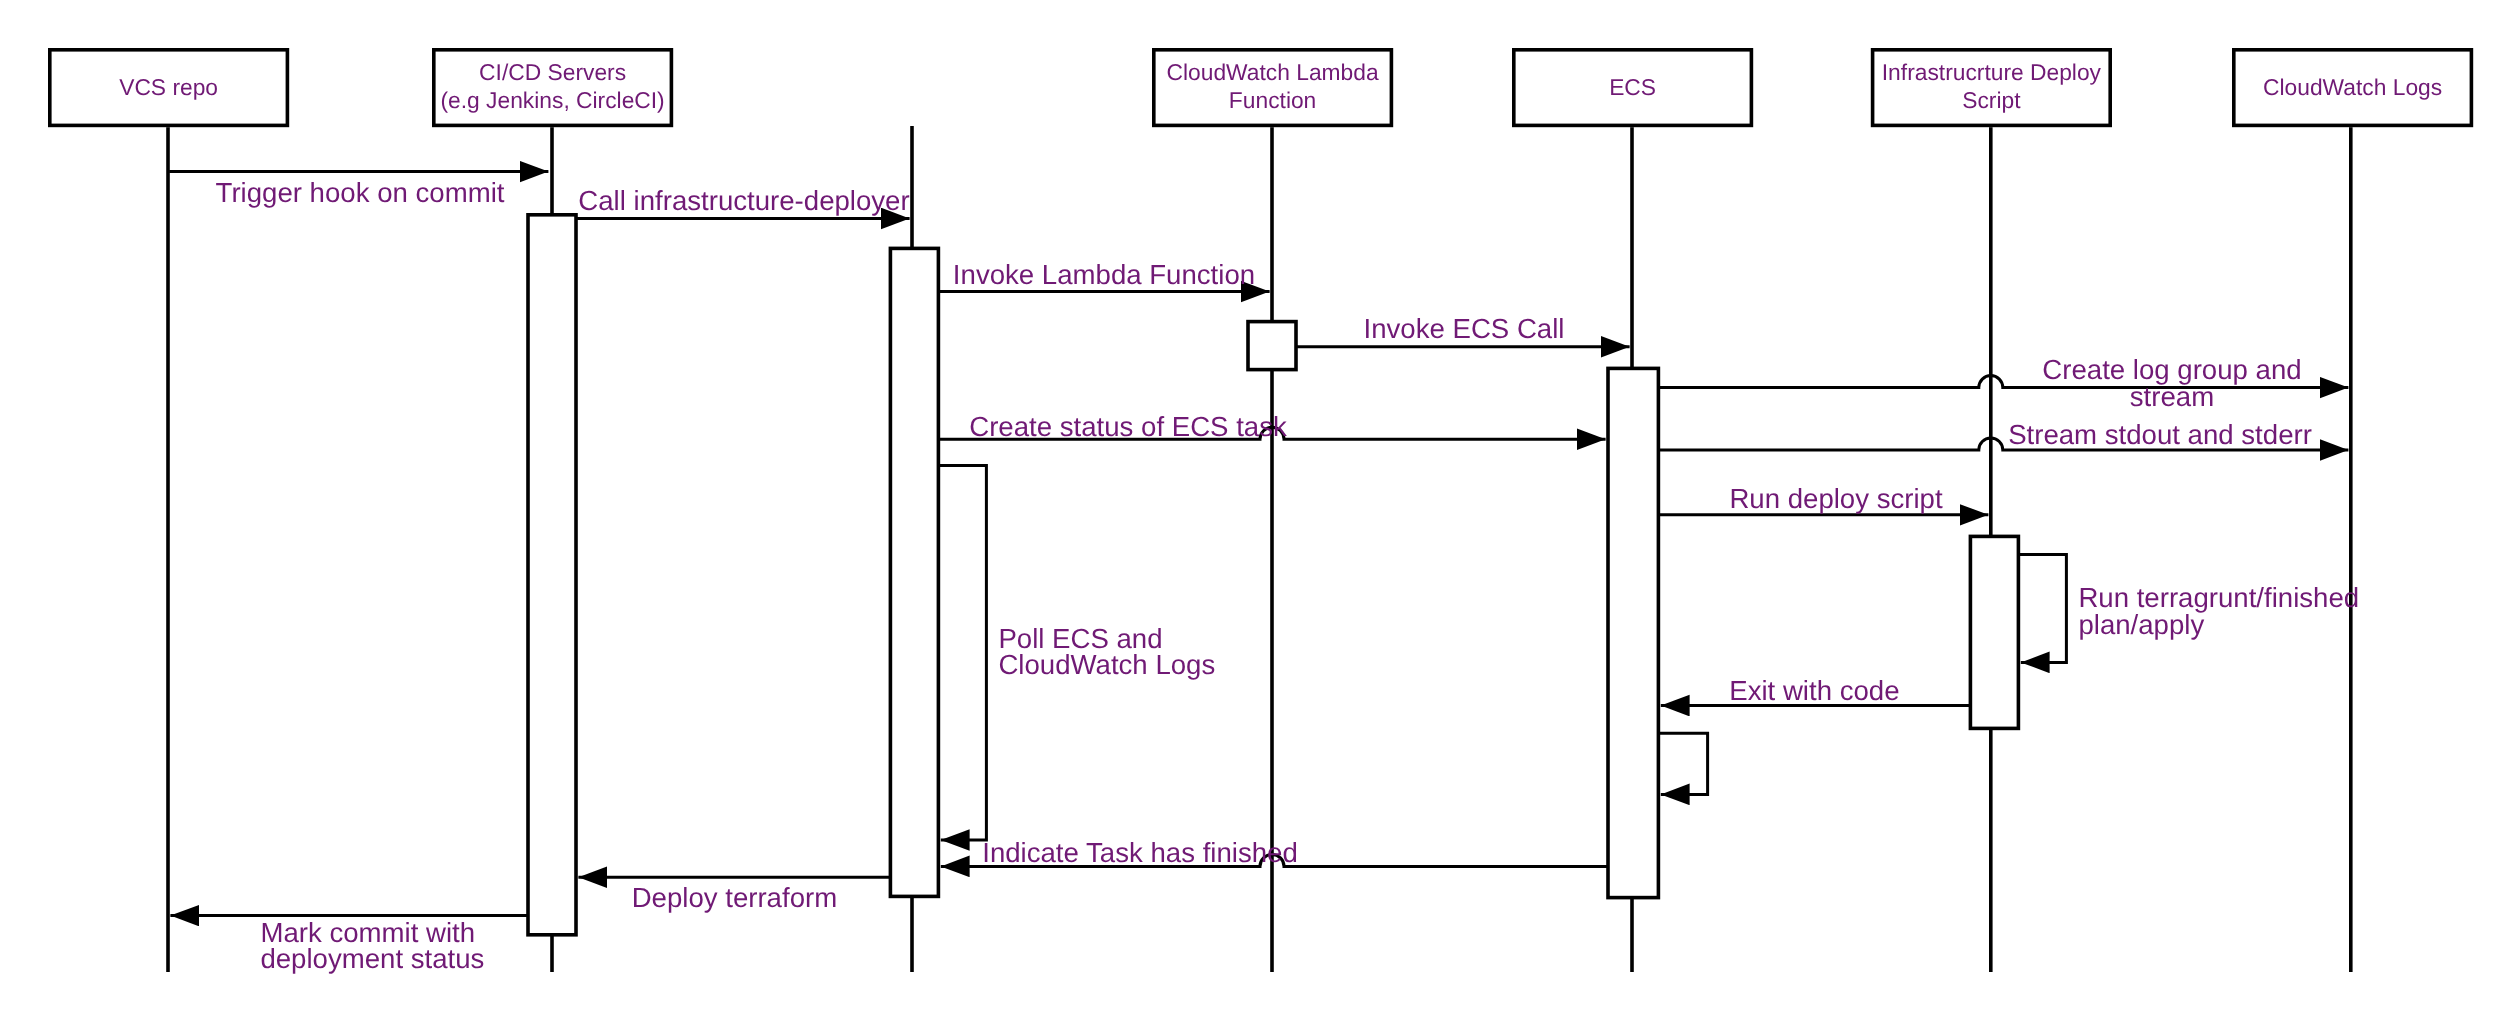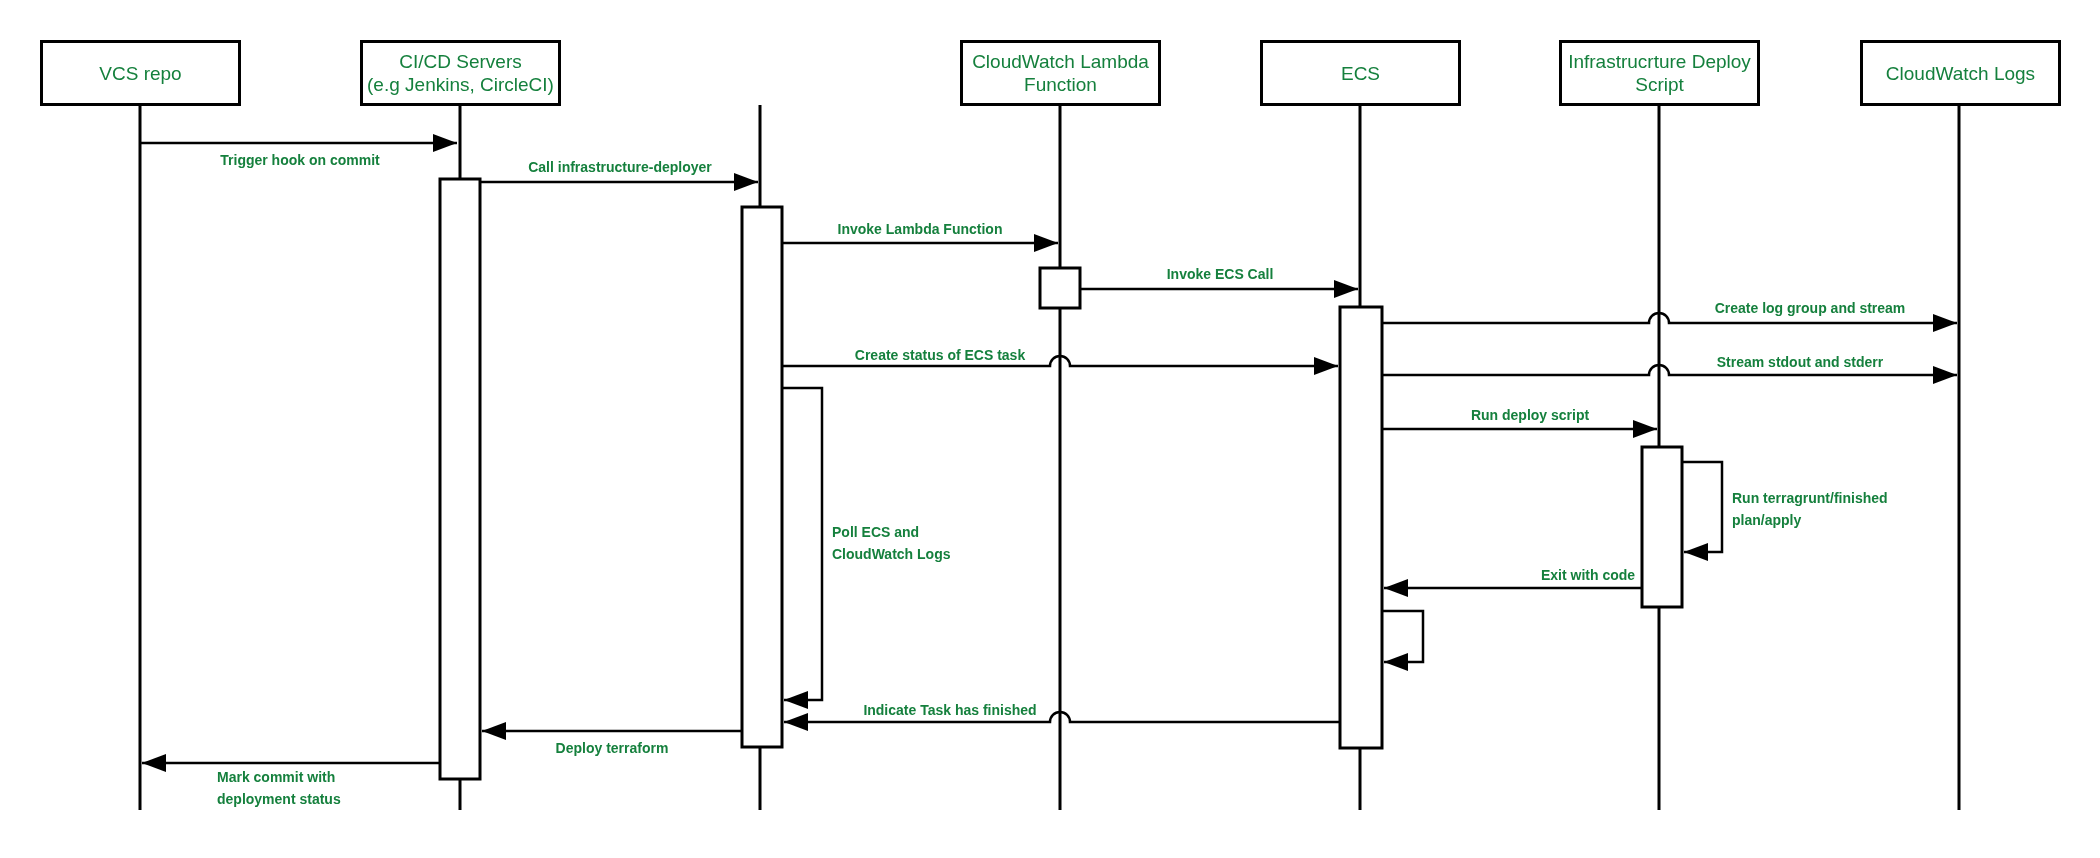--- a/index.html
+++ b/index.html
@@ -1,42 +1,41 @@
 <!DOCTYPE html>
 <html><head>
 <meta charset="utf-8">
 <style>
   html,body{margin:0;padding:0;background:#ffffff;}
   .canvas{
     position:relative;
     width:2100px;height:858px;
     background:#ffffff;
     font-family:"Liberation Sans", sans-serif;
-    color:#15803d;
+    color:#701a75;
     overflow:hidden;
   }
   svg.layer{position:absolute;left:0;top:0;width:2100px;height:858px;}
   .pbox{
     position:absolute;
     top:40px;height:66px;width:201px;
     box-sizing:border-box;
     border:3px solid #000;
     background:#fff;
     display:flex;align-items:center;justify-content:center;
     text-align:center;
     font-size:19px;line-height:23px;
     white-space:pre-line;
     z-index:3;
   }
   .mlabel{
     position:absolute;
-    font-size:14px;line-height:22px;
+    font-size:23px;line-height:22px;
     white-space:pre-line;
     z-index:4;
-    font-weight:bold;
   }
   .mlabel.center{transform:translateX(-50%);text-align:center;}
   .mlabel.left{text-align:left;}
 </style>
 </head>
 <body>
 
 <div class="canvas">
 
   <svg class="layer" viewBox="0 0 2100 858" xmlns="http://www.w3.org/2000/svg">
@@ -96,21 +95,21 @@
   <div class="mlabel center" style="left:300px;top:149px">Trigger hook on commit</div>
   <div class="mlabel center" style="left:620px;top:156px">Call infrastructure-deployer</div>
   <div class="mlabel center" style="left:920px;top:218px">Invoke Lambda Function</div>
   <div class="mlabel center" style="left:1220px;top:263px">Invoke ECS Call</div>
   <div class="mlabel center" style="left:1810px;top:297px">Create log group and stream</div>
   <div class="mlabel center" style="left:940px;top:344px">Create status of ECS task</div>
   <div class="mlabel center" style="left:1800px;top:351px">Stream stdout and stderr</div>
   <div class="mlabel center" style="left:1530px;top:404px">Run deploy script</div>
   <div class="mlabel left" style="left:1732px;top:487px">Run terragrunt/finished
 plan/apply</div>
-  <div class="mlabel center" style="left:1588px;top:564px">Exit with code</div>
+  <div class="mlabel center" style="left:1512px;top:564px">Exit with code</div>
   <div class="mlabel left" style="left:832px;top:521px">Poll ECS and
 CloudWatch Logs</div>
   <div class="mlabel center" style="left:950px;top:699px">Indicate Task has finished</div>
   <div class="mlabel center" style="left:612px;top:737px">Deploy terraform</div>
   <div class="mlabel left" style="left:217px;top:766px">Mark commit with
 deployment status</div>
 
 </div>
 
 </body></html>

